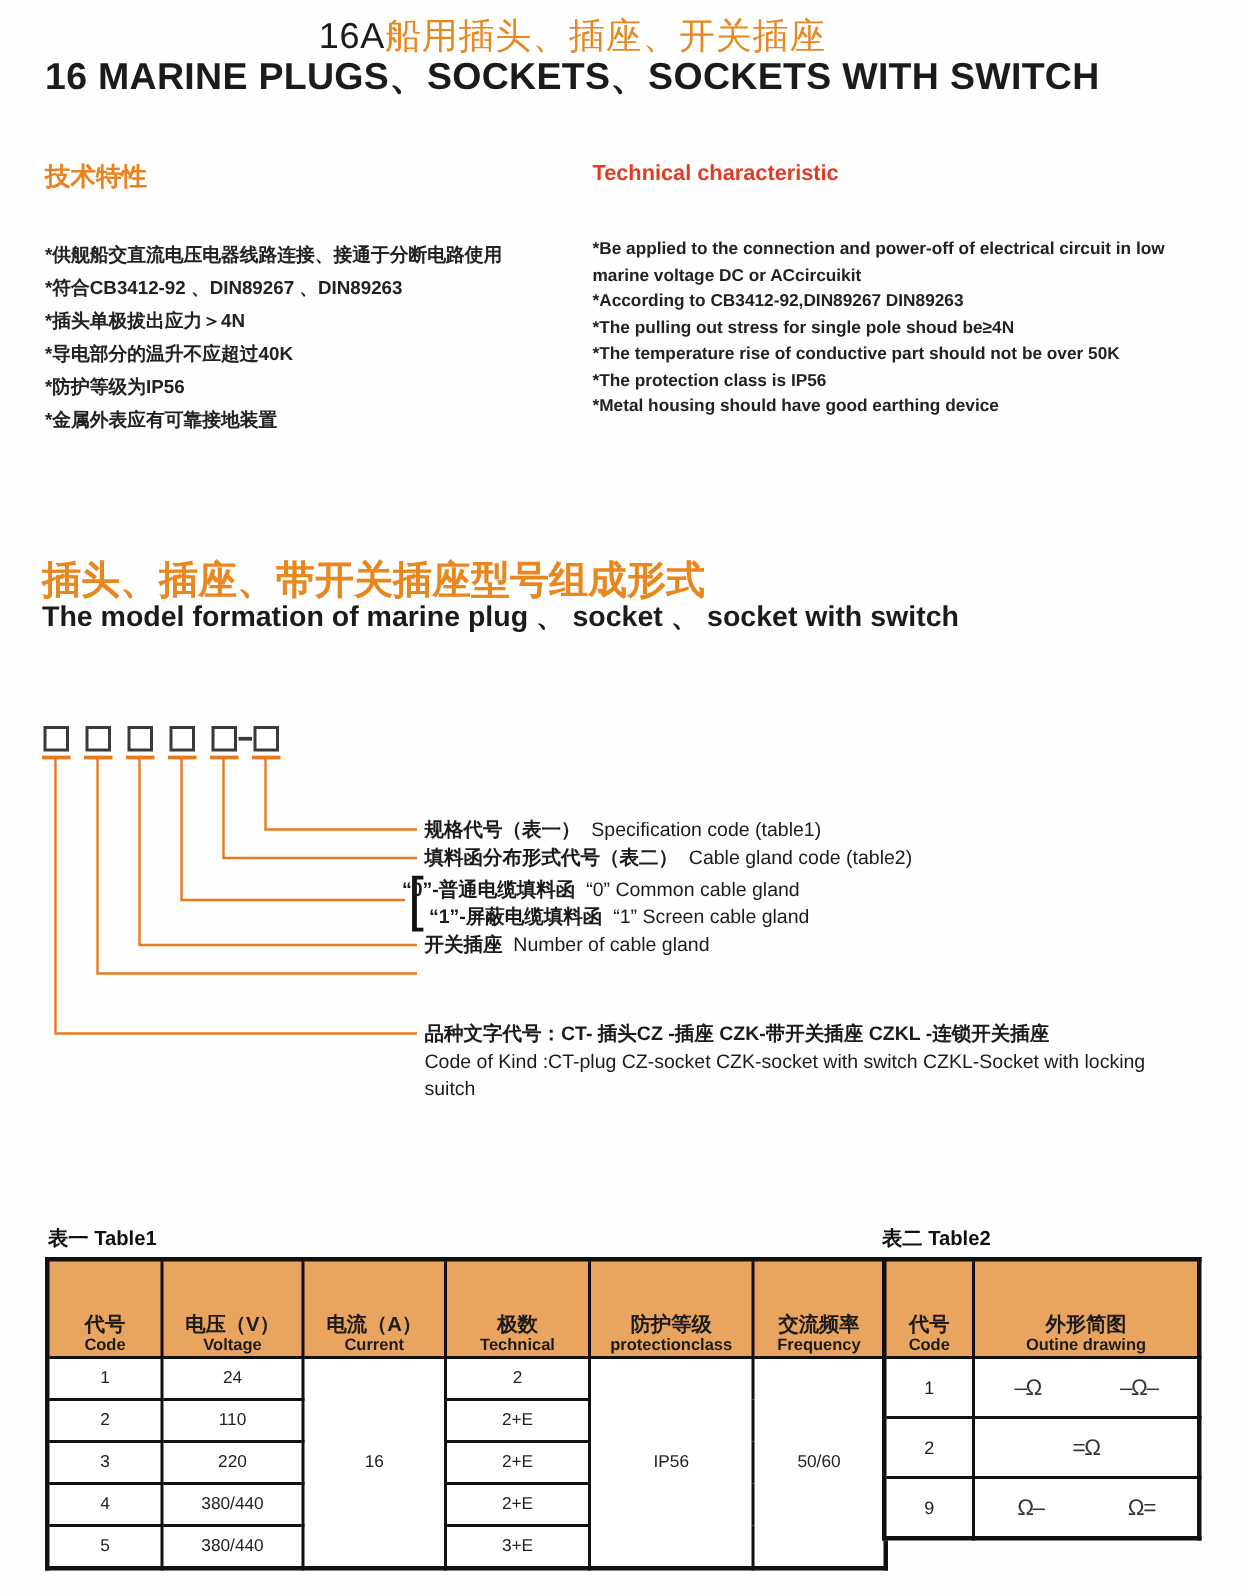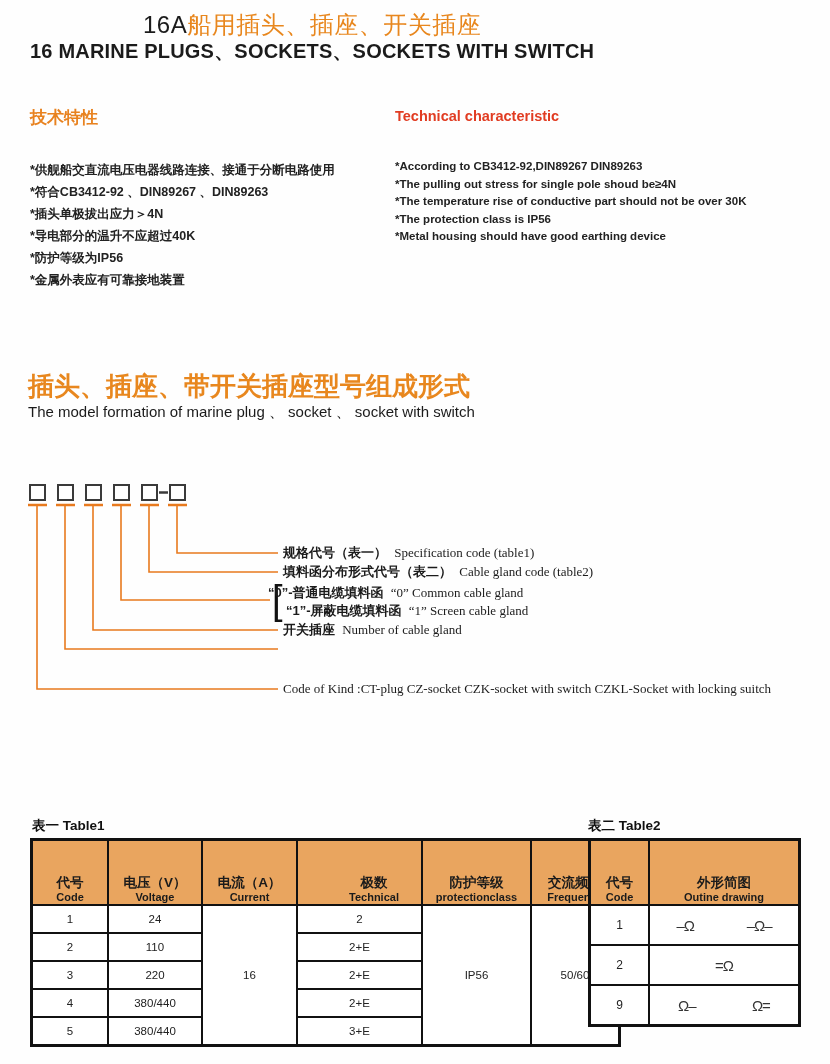--- a/index.html
+++ b/index.html
@@ -8,36 +8,36 @@
     width:830px;height:1064px;
     background:#fefefe;
     font-family:"Liberation Sans","DejaVu Sans",sans-serif;
     color:#1b1b1b;
     overflow:hidden;
   }
   
   .hdr{position:absolute;left:30px;top:10px;}
   .hdr-title{font-size:24px;font-weight:normal;line-height:30px;letter-spacing:0.5px;text-align:center;}
   .hdr-title .cn{color:#e8871e;}
-  .hdr-sub{font-size:20px;font-weight:bold;line-height:22px;letter-spacing:0.2px;}
+  .hdr-sub{font-size:25px;font-weight:bold;line-height:22px;letter-spacing:0.2px;}
   
   .tech-cn{position:absolute;left:30px;top:106px;width:350px;}
   .tech-cn-h{color:#e8821f;font-weight:bold;font-size:17px;}
   .tech-cn-list{margin-top:30px;font-size:12.5px;line-height:22px;font-weight:bold;color:#222;}
   .tech-en{position:absolute;left:395px;top:108px;width:420px;}
   .tech-en-h{color:#e13c22;font-weight:bold;font-size:14.5px;}
   .tech-en-list{margin-top:34px;font-size:11.5px;line-height:17.5px;font-weight:bold;color:#222;}
   
   .model-hdr{position:absolute;left:28px;top:372px;}
   .model-hdr-cn{color:#e8871e;font-size:26px;font-weight:bold;line-height:28px;}
-  .model-hdr-en{font-size:15px;font-weight:normal;line-height:24px;}
+  .model-hdr-en{font-size:19px;font-weight:bold;line-height:24px;}
   .diagram-svg{position:absolute;left:0;top:480px;}
   .dlabel{position:absolute;font-size:13px;line-height:18.5px;white-space:nowrap;}
   .dlabel .cn{font-weight:bold;}
-  .dlabel .en{font-weight:normal;font-family:Liberation Serif, serif;}
+  .dlabel .en{font-weight:normal;}
   .bracket{
     position:absolute;left:272px;top:580px;
     font-size:38px;line-height:40px;font-weight:400;color:#111;
     transform:scaleY(1.05);
   }
   .wrap{white-space:normal;}
   
   .tcaption{position:absolute;font-size:13.5px;font-weight:bold;color:#111;}
   table{border-collapse:collapse;position:absolute;background:#fff;}
   .t1{left:30px;top:838px;border:3px solid #111;}
@@ -74,23 +74,24 @@
       <div>*插头单极拔出应力＞4N</div>
       <div>*导电部分的温升不应超过40K</div>
       <div>*防护等级为IP56</div>
       <div>*金属外表应有可靠接地装置</div>
     </div>
   </div>
 
   <div class="tech-en">
     <div class="tech-en-h">Technical characteristic</div>
     <div class="tech-en-list">
+      <div>*Be applied to the connection and power-off of electrical circuit in low marine voltage DC or ACcircuikit</div>
       <div>*According to CB3412-92,DIN89267 DIN89263</div>
       <div>*The pulling out stress for single pole shoud be≥4N</div>
-      <div>*The temperature rise of conductive part should not be over 30K</div>
+      <div>*The temperature rise of conductive part should not be over 50K</div>
       <div>*The protection class is IP56</div>
       <div>*Metal housing should have good earthing device</div>
     </div>
   </div>
 
   <div class="model-hdr">
     <div class="model-hdr-cn">插头、插座、带开关插座型号组成形式</div>
     <div class="model-hdr-en">The model formation of marine plug 、 socket 、 socket with switch</div>
   </div>
 
@@ -141,40 +142,41 @@
   </div>
   <div class="dlabel" style="left:286px;top:602px;">
     <span class="cn">“1”-屏蔽电缆填料函</span>&nbsp;
     <span class="en">“1” Screen cable gland</span>
   </div>
   <div class="dlabel" style="left:283px;top:621px;">
     <span class="cn">开关插座</span>&nbsp;
     <span class="en">Number of cable gland</span>
   </div>
   <div class="dlabel" style="left:283px;top:680px;width:505px;">
+    <div class="cn wrap">品种文字代号：CT- 插头CZ -插座 CZK-带开关插座 CZKL -连锁开关插座</div>
     <div class="en wrap">Code of Kind :CT-plug CZ-socket CZK-socket with switch CZKL-Socket with locking suitch</div>
   </div>
 
   <div class="tcaption" style="left:32px;top:817px;">表一  Table1</div>
   <table class="t1">
     <tbody>
         <tr>
       <th style="width:74px;">
             <div class="h-cn">代号</div>
             <div class="h-en">Code</div>
           </th>
       <th style="width:92px;">
             <div class="h-cn">电压（V）</div>
             <div class="h-en">Voltage</div>
           </th>
       <th style="width:93px;">
             <div class="h-cn">电流（A）</div>
             <div class="h-en">Current</div>
           </th>
-      <th style="width:94px;padding-left:29px;">
+      <th style="width:94px;">
             <div class="h-cn">极数</div>
             <div class="h-en">Technical</div>
           </th>
       <th style="width:107px;">
             <div class="h-cn">防护等级</div>
             <div class="h-en">protectionclass</div>
           </th>
       <th style="width:86px;">
             <div class="h-cn">交流频率</div>
             <div class="h-en">Frequency</div>

